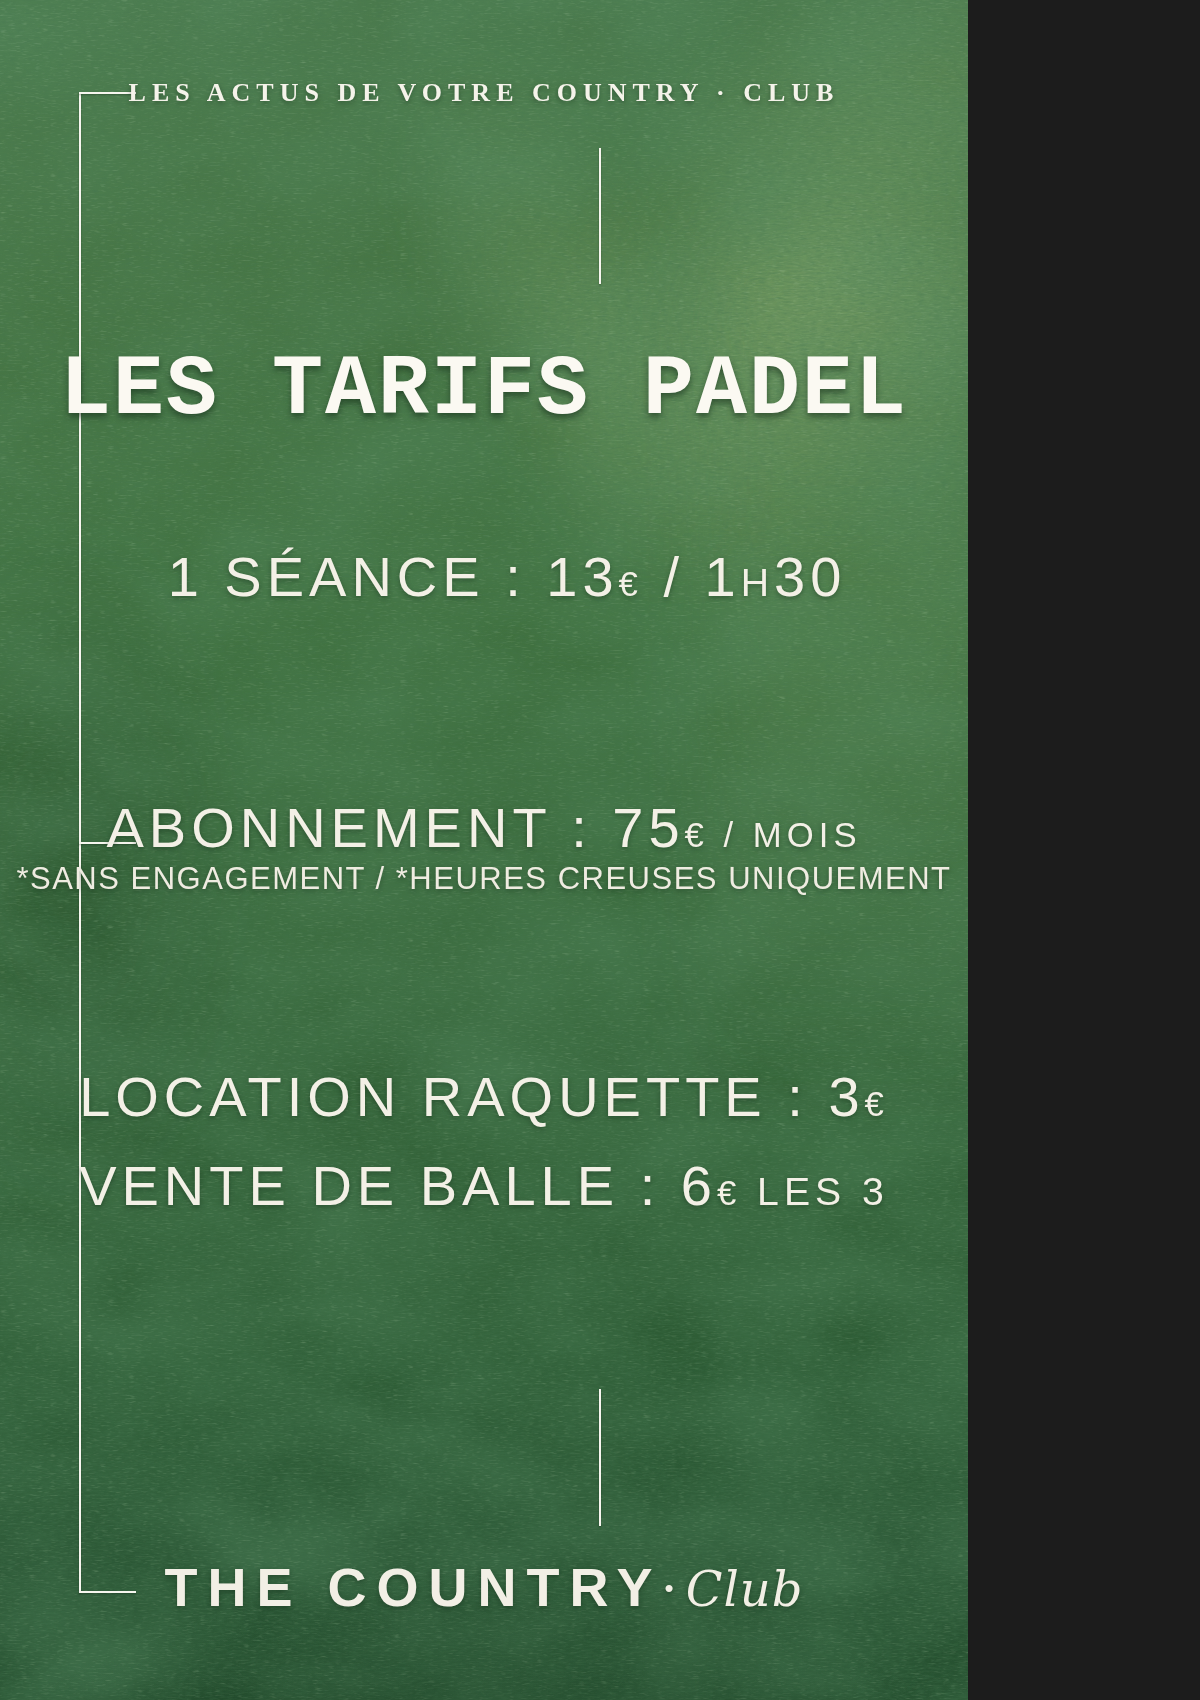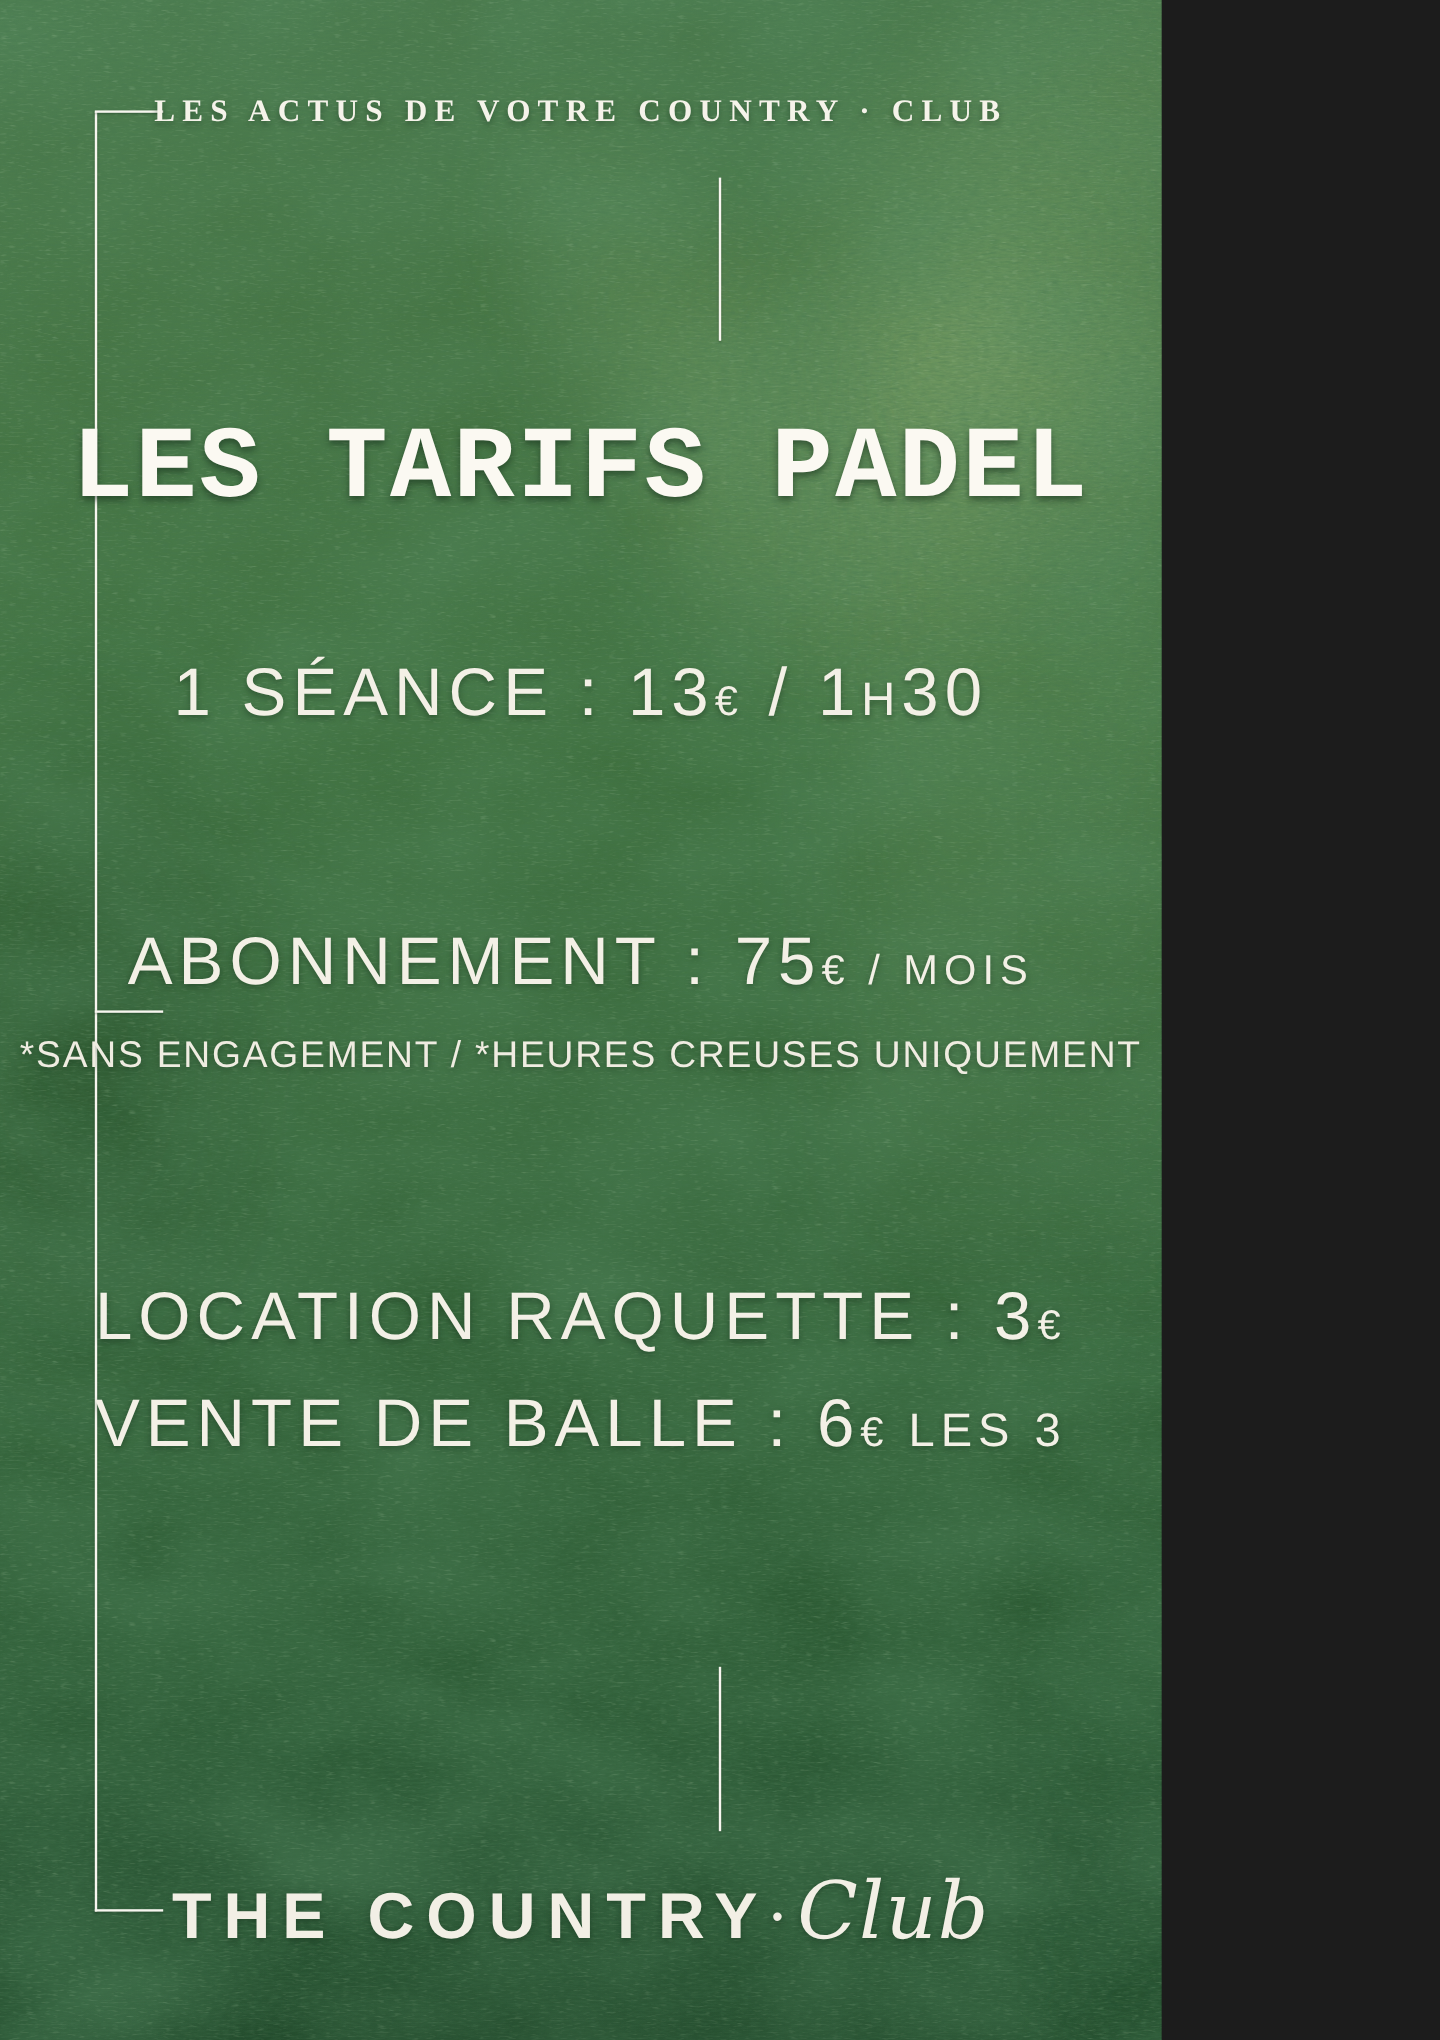--- a/index.html
+++ b/index.html
@@ -95,22 +95,22 @@
   .title {
     top: 348px;
     font-family: Liberation Mono, monospace;
     font-weight: 700;
     font-size: 85px;
     letter-spacing: 2px;
     color: #fbf9f2;
     text-shadow: 0 4px 6px rgba(12, 34, 18, 0.50);
   }
   .price-line { font-size: 56px; letter-spacing: 5px; color: #f3f0e6; }
-  .session      { top: 549px; }
-  .subscription { top: 773px; }
+  .session      { top: 549px; margin-left: 23px; }
+  .subscription { top: 800px; }
   .rental       { top: 1069px; }
   .balls        { top: 1158px; }
 
   .euro { font-size: 0.62em; }
   .sc   { font-size: 0.70em; }
   .qty  { font-size: 0.70em; }
   .per  { font-size: 0.62em; }
 
   .note { font-size: 31px; letter-spacing: 1.5px; color: #efece1; }
   .note-subscription { top: 863px; }
@@ -126,21 +126,21 @@
   }
   .brand-dot {
     font-size: 26px;
     vertical-align: 9px;
     margin: 0 12px 0 2px;
     letter-spacing: 0;
   }
   .brand-script {
     font-family: "DejaVu Serif", serif;
     font-style: italic;
-    font-size: 66px;
+    font-size: 48px;
     letter-spacing: 1px;
     vertical-align: baseline;
   }
 </style>
 </head>
 <body>
 
 <div class="poster">
 
   <div class="bg-layer">

